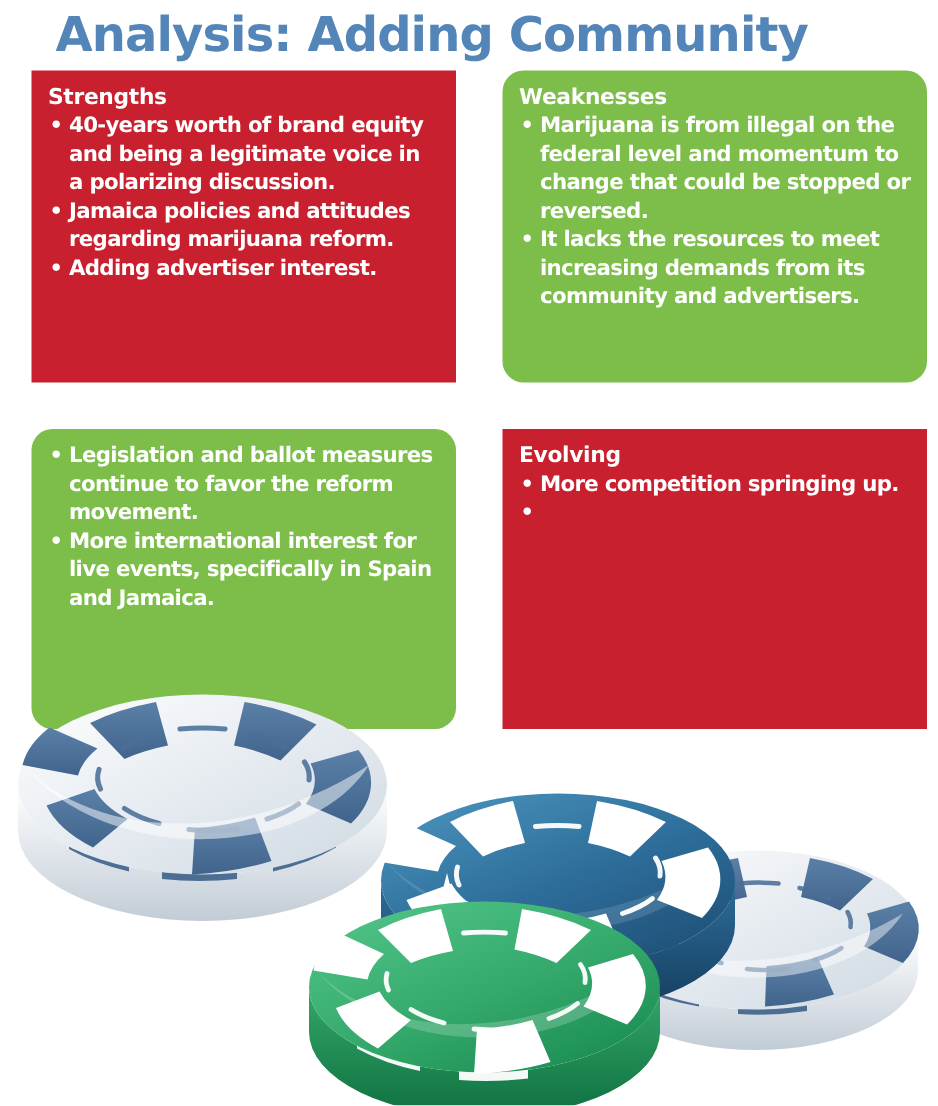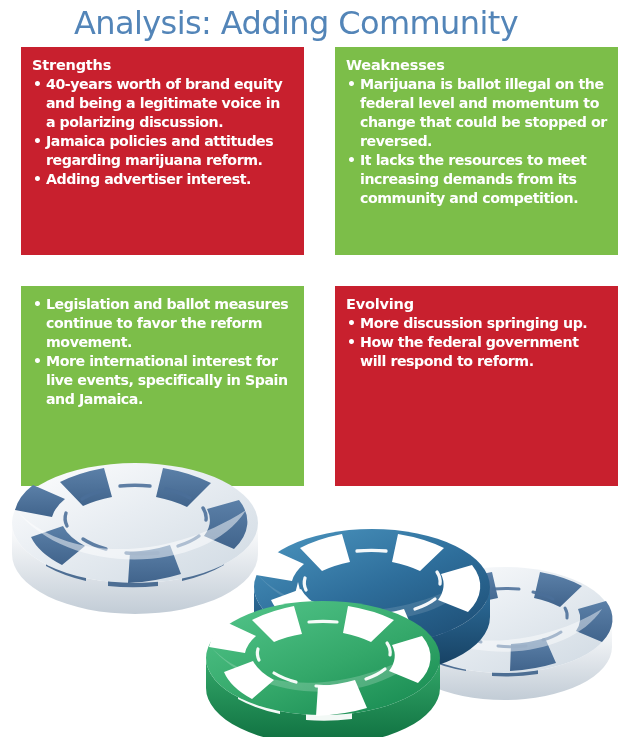--- a/index.html
+++ b/index.html
@@ -11,32 +11,31 @@
     width: 625px;
     height: 737px;
     position: relative;
     overflow: hidden;
     font-family: "Liberation Sans", sans-serif;
   }
 
   
   #page-title {
     position: absolute;
-    left: 6px;
+    left: 37px;
     top: 2px;
     width: 580px;
     height: 42px;
     font-family: "DejaVu Sans", sans-serif;
     font-size: 32px;
-    font-weight: normal;
+    font-weight: bold;
     letter-spacing: -0.6px;
     color: #5385b8;
     line-height: 42px;
     white-space: nowrap;
-    text-align: center;
   }
 
   
   #swot-grid {
     position: absolute;
     left: 21px;
     top: 47px;
     width: 500px;
     height: 412px;
     display: grid;
@@ -49,21 +48,21 @@
   }
 
   .quadrant {
     position: relative;
     padding: 9px 11px 8px 11px;
     box-sizing: border-box;
     color: #ffffff;
     overflow: hidden;
   }
   .quad-red   { background: #c8202e; }
-  .quad-green { background: #7cbe49; }
+  .quad-green { background: #7cbe49; border-radius: 14px; }
 
   .quad-title {
     font-family: "DejaVu Sans", sans-serif;
     font-size: 14.5px;
     font-weight: bold;
     line-height: 18px;
     margin: 0 0 1px 0;
     letter-spacing: -0.2px;
   }
   .quad-list {
@@ -126,25 +125,25 @@
         <span>Adding advertiser interest.</span>
       </li>
     </ul>
   </div>
 
   <div class="quadrant quad-green">
     <div class="quad-title">Weaknesses</div>
     <ul class="quad-list">
       <li>
         <span class="bullet">•</span>
-        <span>Marijuana is ballot illegal on the federal level and momentum to change that could be stopped or reversed.</span>
-      </li>
-      <li>
-        <span class="bullet">•</span>
-        <span>It lacks the resources to meet increasing demands from its community and competition.</span>
+        <span>Marijuana is from illegal on the federal level and momentum to change that could be stopped or reversed.</span>
+      </li>
+      <li>
+        <span class="bullet">•</span>
+        <span>It lacks the resources to meet increasing demands from its community and advertisers.</span>
       </li>
     </ul>
   </div>
 
   <div class="quadrant quad-green">
     <ul class="quad-list">
       <li>
         <span class="bullet">•</span>
         <span>Legislation and ballot measures continue to favor the reform movement.</span>
       </li>
@@ -153,25 +152,24 @@
         <span>More international interest for live events, specifically in Spain and Jamaica.</span>
       </li>
     </ul>
   </div>
 
   <div class="quadrant quad-red">
     <div class="quad-title">Evolving</div>
     <ul class="quad-list">
       <li>
         <span class="bullet">•</span>
-        <span>More discussion springing up.</span>
-      </li>
-      <li>
-        <span class="bullet">•</span>
-        <span>How the federal government will respond to reform.</span>
+        <span>More competition springing up.</span>
+      </li>
+      <li>
+        <span class="bullet">•</span>
       </li>
     </ul>
   </div>
 
 </div>
 
 <div id="chips-illustration">
 <svg viewBox="0 0 625 275" xmlns="http://www.w3.org/2000/svg">
   <defs>
     <linearGradient id="gWhiteTop" x1="0" y1="0" x2="1" y2="1">

